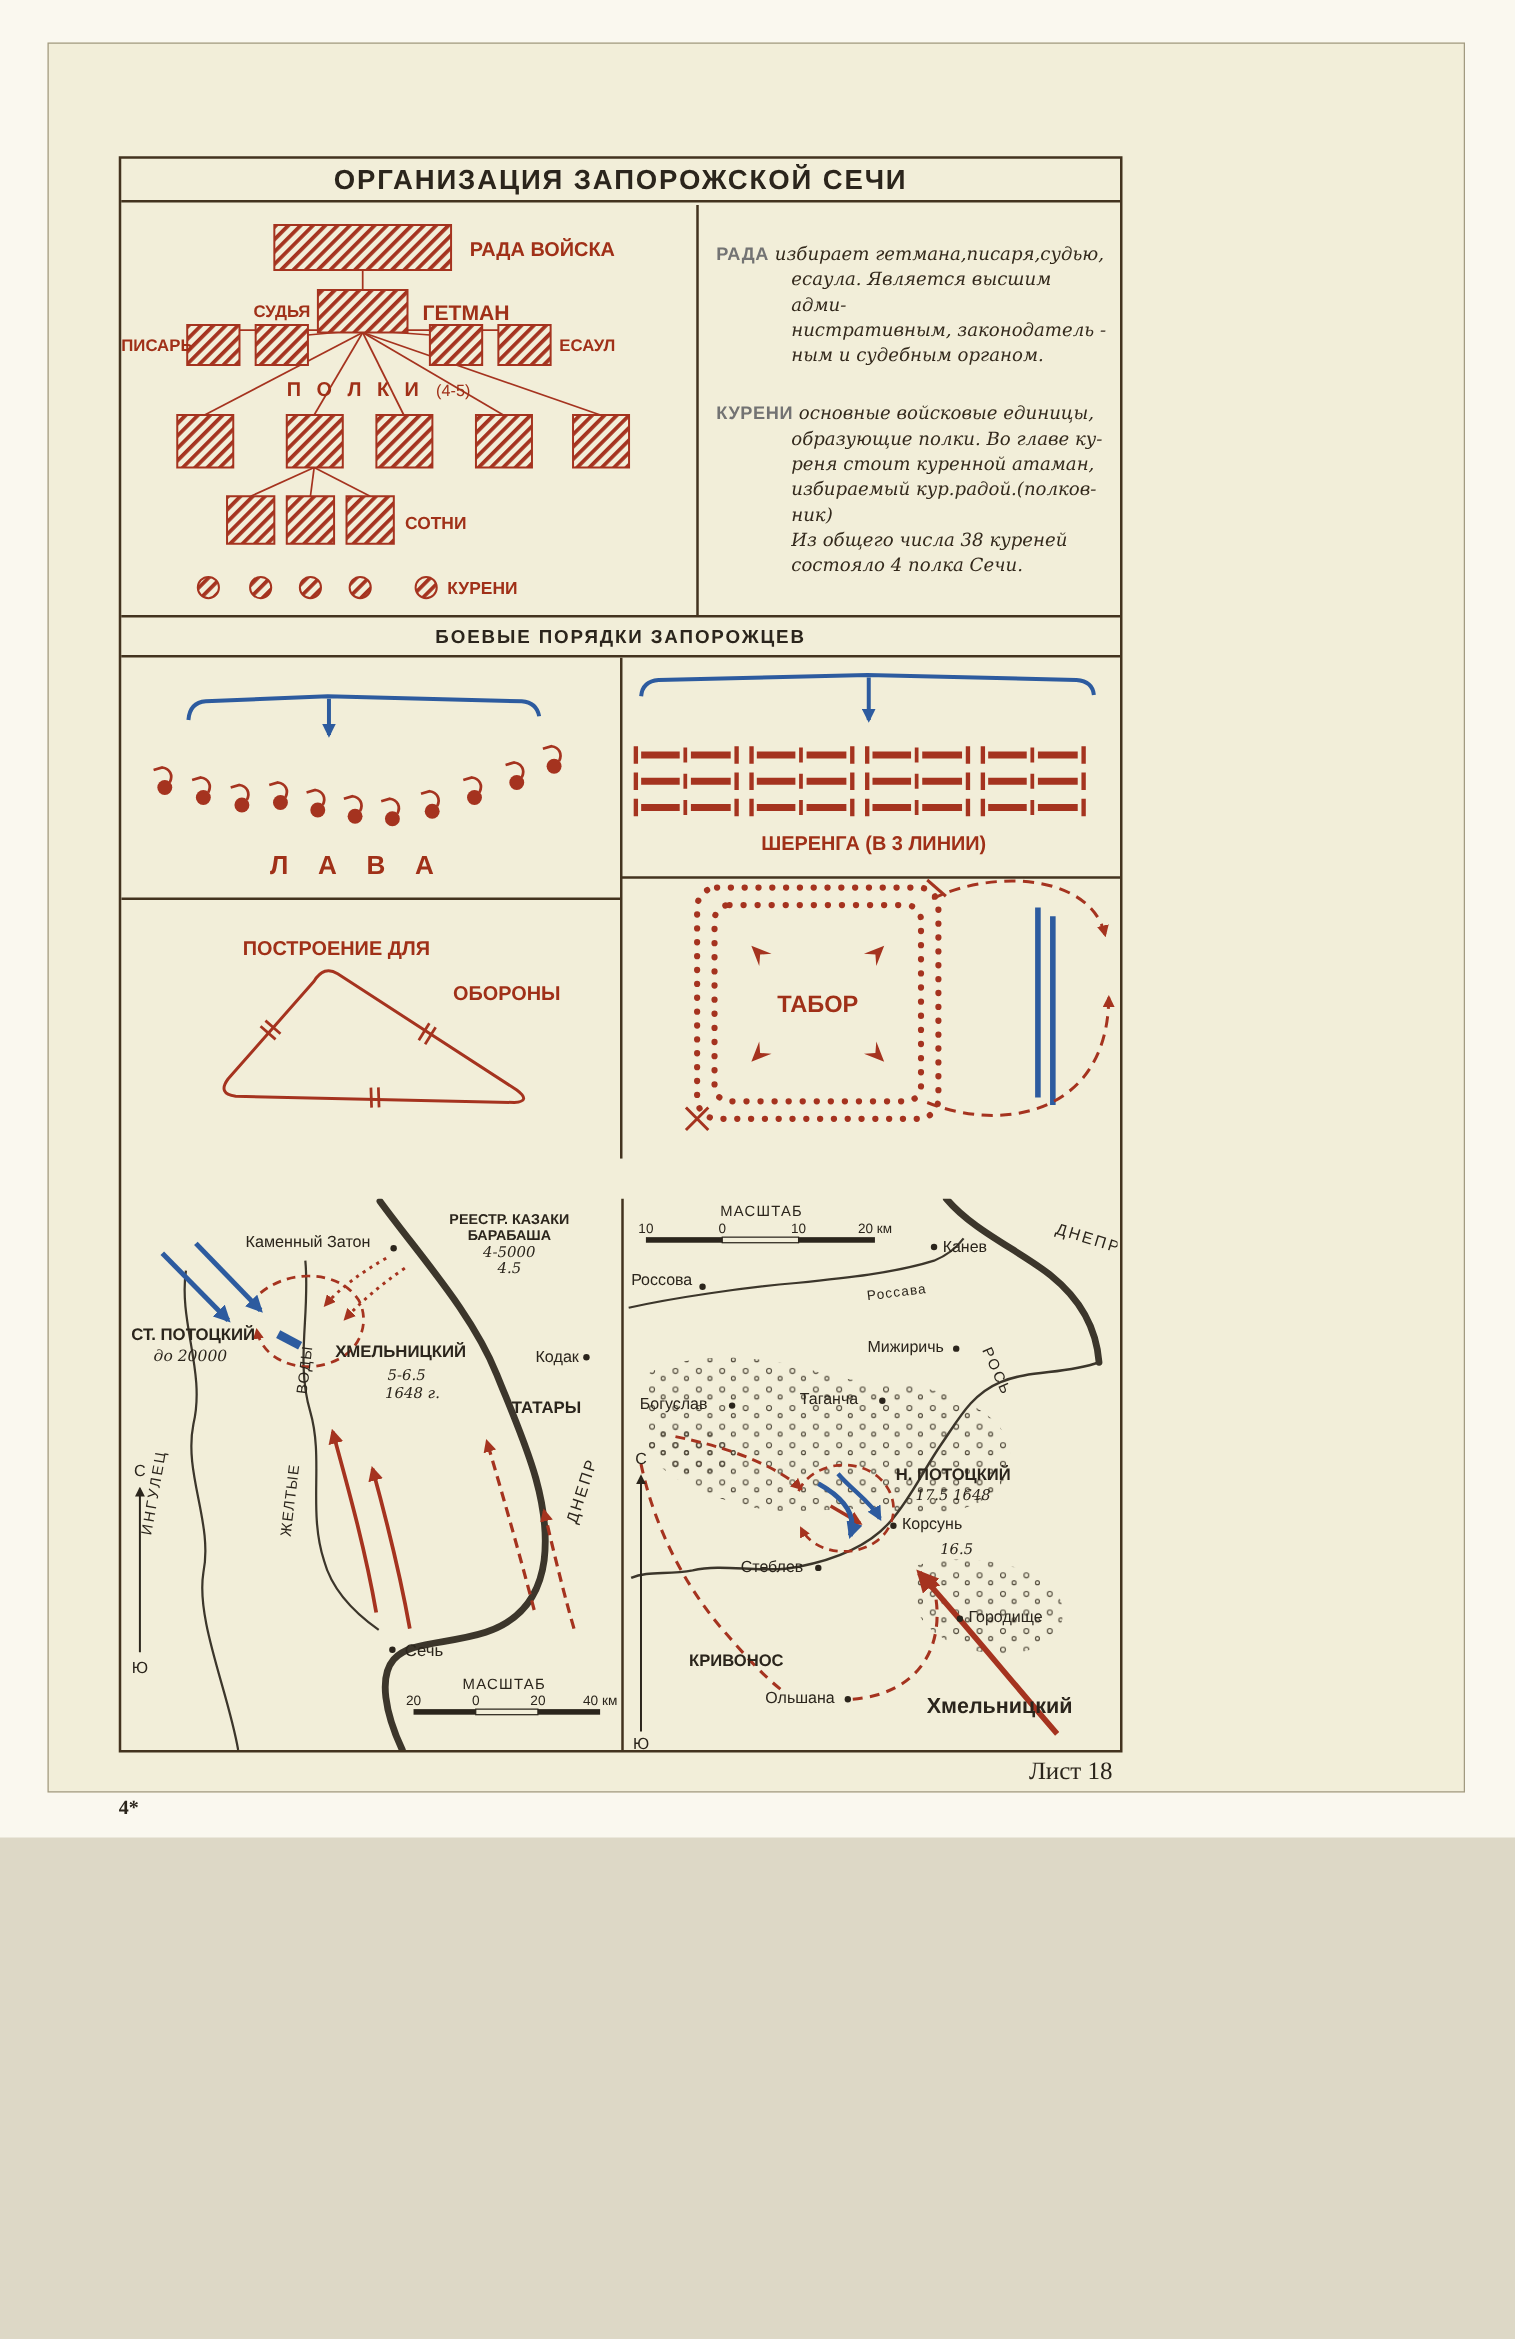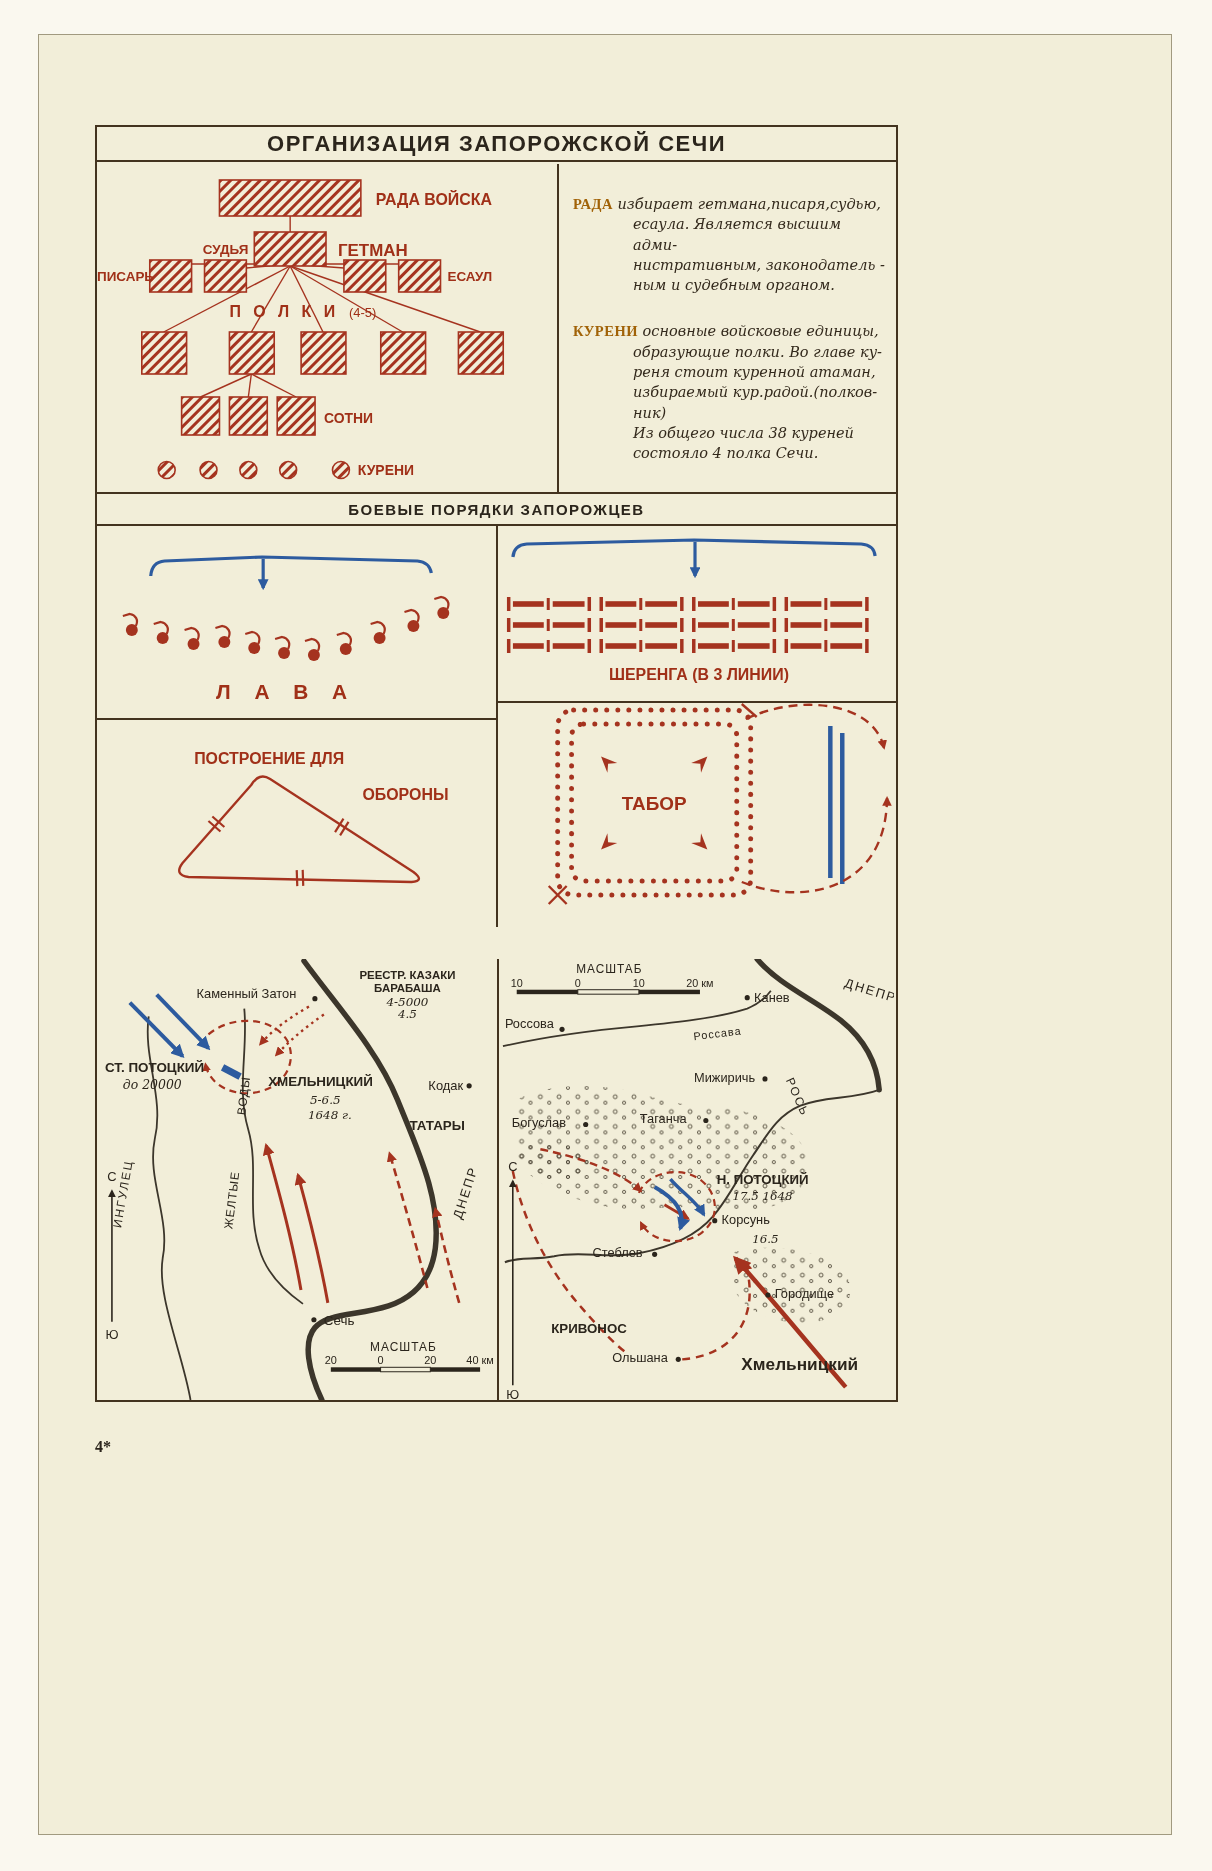--- a/index.html
+++ b/index.html
@@ -1,28 +1,28 @@
 <!DOCTYPE html>
 <html><head>
 <meta charset="utf-8">
 <style>
   *{box-sizing:border-box;margin:0;padding:0}
   body{background:#ddd8c6;font-family:"Liberation Sans",sans-serif;color:#2b251c}
-  .page{position:relative;width:1212px;height:1871px;background:#faf8ef;overflow:hidden;margin:0 auto}
+  .page{position:relative;width:1212px;height:1470px;background:#faf8ef;overflow:hidden;margin:0 auto}
   .paper{position:absolute;left:38px;top:34px;right:40px;bottom:36px;background:#f2eed9;border:1px solid #a19a80}
   .box{position:absolute;left:95px;top:125px;width:803px;height:1277px;border:2px solid #43331f}
   .title-bar{position:absolute;top:0;left:0;width:100%;height:35px;line-height:34px;text-align:center;
              font-weight:bold;font-size:22px;letter-spacing:1.5px;border-bottom:2px solid #43331f}
   .org-area{position:absolute;top:37px;left:0;width:100%;height:328px}
   .org-svg{position:absolute;left:0;top:0}
   .org-div{position:absolute;left:460px;top:0;height:328px;width:0;border-left:2px solid #43331f}
   .notes{position:absolute;left:462px;top:0;width:337px;height:328px;padding:30px 10px 0 14px}
   .note{font-family:"DejaVu Serif",serif;font-style:italic;font-size:14.5px;line-height:1.4;color:#33291c;
         padding-left:60px;text-indent:-60px;margin-bottom:26px}
-  .note b{font-family:Liberation Serif, serif;font-style:normal;font-weight:bold;font-size:14.5px;letter-spacing:.5px;color:#a16207}
+  .note b{font-family:Liberation Sans, sans-serif;font-style:normal;font-weight:bold;font-size:14.5px;letter-spacing:.5px;color:#737373}
   .nt{white-space:pre-line}
   .form-title{position:absolute;top:365px;left:0;width:100%;height:34px;line-height:32px;text-align:center;
               font-weight:bold;font-size:15px;letter-spacing:1.5px;border-top:2px solid #43331f;border-bottom:2px solid #43331f}
   .forms{position:absolute;top:399px;left:0;width:799px;height:401px}
   .map-titles{position:absolute;top:800px;left:0;width:100%;height:32px;display:flex;
               border-top:2px solid #43331f;border-bottom:2px solid #43331f}
   .mt{width:400px;text-align:center;line-height:29px;font-weight:bold;font-size:18px;letter-spacing:.5px}
   .mt+.mt{border-left:2px solid #43331f;width:397px}
   .maps{position:absolute;top:832px;left:0;width:799px;height:441px;display:flex}
   .m2{border-left:2px solid #43331f}
@@ -363,14 +363,15 @@
           <text class="fk" x="142" y="28" font-size="11" text-anchor="middle">10</text>
           <text class="fk" x="204" y="28" font-size="11" text-anchor="middle">20 км</text>
           <rect x="18" y="31" width="62" height="4.5" fill="#2b251c"></rect>
           <rect x="80" y="31" width="62" height="4.5" fill="none" stroke="#2b251c" stroke-width="1"></rect>
           <rect x="142" y="31" width="62" height="4.5" fill="#2b251c"></rect>
         </g>
       </svg>
     </div>
   </div>
 
+  <div class="sheet-label">Лист 18</div>
   <div class="footnote">4*</div>
 </div>
 
 </body></html>

